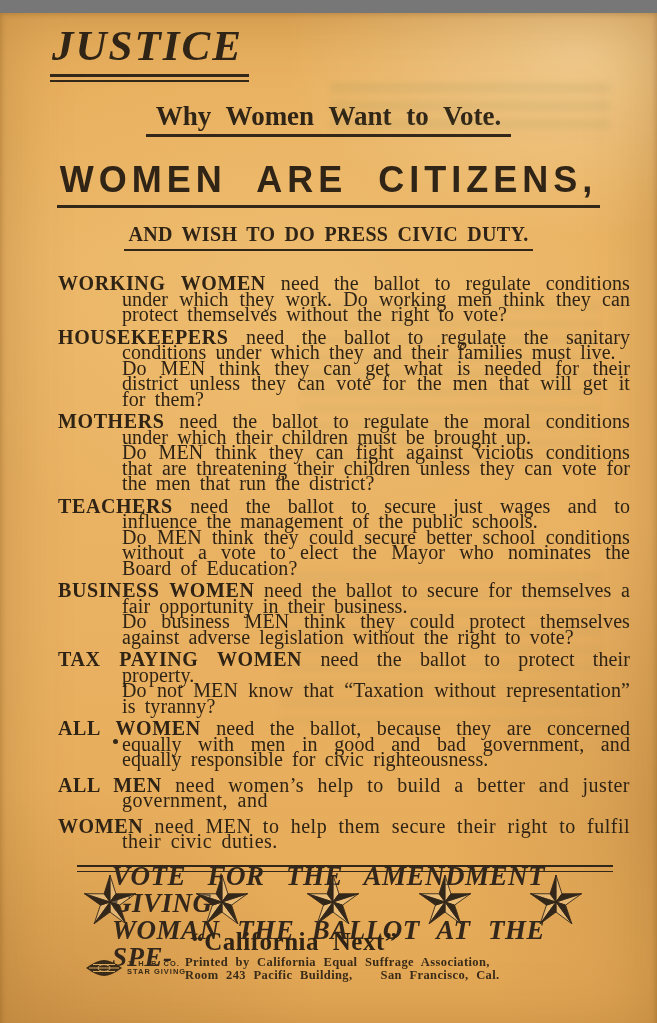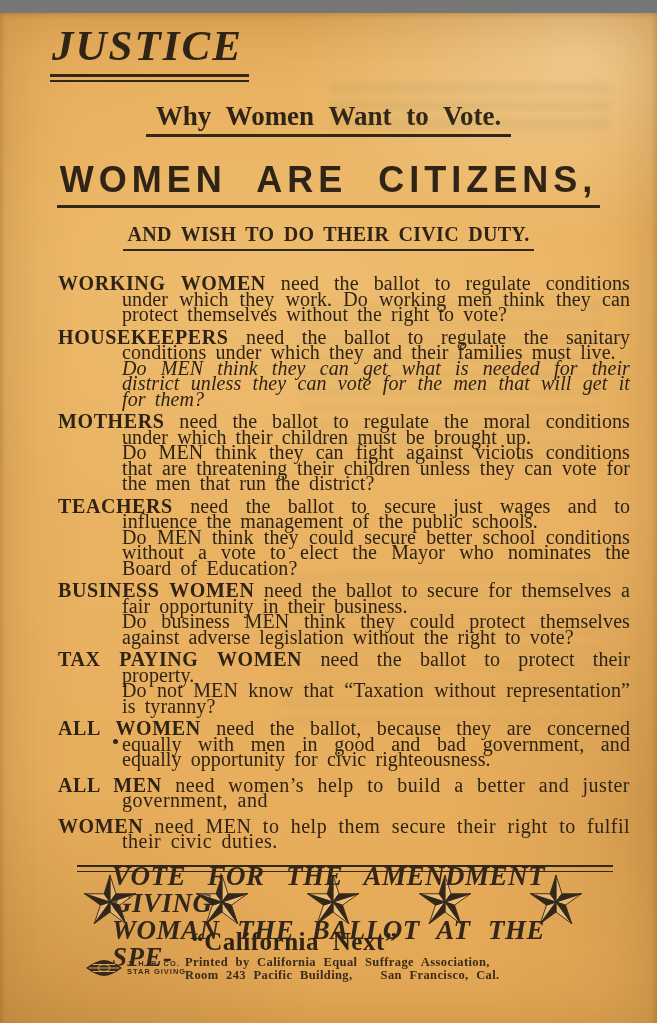--- a/index.html
+++ b/index.html
@@ -103,33 +103,33 @@
     </span>
   </div>
 
   <div class="center">
     <span class="subtitle">Why Women Want to Vote.</span>
   </div>
   <div class="center">
     <span class="headline">WOMEN ARE CITIZENS,</span>
   </div>
   <div class="center">
-    <span class="subheadline">AND WISH TO DO THEIR CIVIC DUTY.</span>
+    <span class="subheadline">AND WISH TO DO PRESS CIVIC DUTY.</span>
   </div>
 
   <div class="body">
     <p>
       <strong class="lead">WORKING WOMEN</strong>
       <span>need the ballot to regulate conditions under which they work. Do working men think they can protect themselves without the right to vote?</span>
       <span class="second" style="display:block;"></span>
     </p>
     <p>
       <strong class="lead">HOUSEKEEPERS</strong>
       <span>need the ballot to regulate the sanitary conditions under which they and their families must live.</span>
-      <span class="second" style="display:block;font-style:italic;">Do MEN think they can get what is needed for their district unless they can vote for the men that will get it for them?</span>
+      <span class="second" style="display:block;">Do MEN think they can get what is needed for their district unless they can vote for the men that will get it for them?</span>
     </p>
     <p>
       <strong class="lead">MOTHERS</strong>
       <span>need the ballot to regulate the moral conditions under which their children must be brought up.</span>
       <span class="second" style="display:block;">Do MEN think they can fight against vicious conditions that are threatening their children unless they can vote for the men that run the district?</span>
     </p>
     <p>
       <strong class="lead">TEACHERS</strong>
       <span>need the ballot to secure just wages and to influence the management of the public schools.</span>
       <span class="second" style="display:block;">Do MEN think they could secure better school conditions without a vote to elect the Mayor who nominates the Board of Education?</span>
@@ -140,21 +140,21 @@
       <span class="second" style="display:block;">Do business MEN think they could protect themselves against adverse legislation without the right to vote?</span>
     </p>
     <p>
       <strong class="lead">TAX PAYING WOMEN</strong>
       <span>need the ballot to protect their property.</span>
       <span class="second" style="display:block;">Do not MEN know that “Taxation without representation” is tyranny?</span>
     </p>
     <p>
       <span class="artifact-dot"></span>
       <strong class="lead">ALL WOMEN</strong>
-      <span>need the ballot, because they are concerned equally with men in good and bad government, and equally opportunity for civic righteousness.</span>
+      <span>need the ballot, because they are concerned equally with men in good and bad government, and equally responsible for civic righteousness.</span>
     </p>
     <p class="wide">
       <strong class="lead">ALL MEN</strong>
       <span>need women’s help to build a better and juster government, and</span>
     </p>
     <p class="wide">
       <strong class="lead">WOMEN</strong>
       <span>need MEN to help them secure their right to fulfil their civic duties.</span>
     </p>
   </div>

